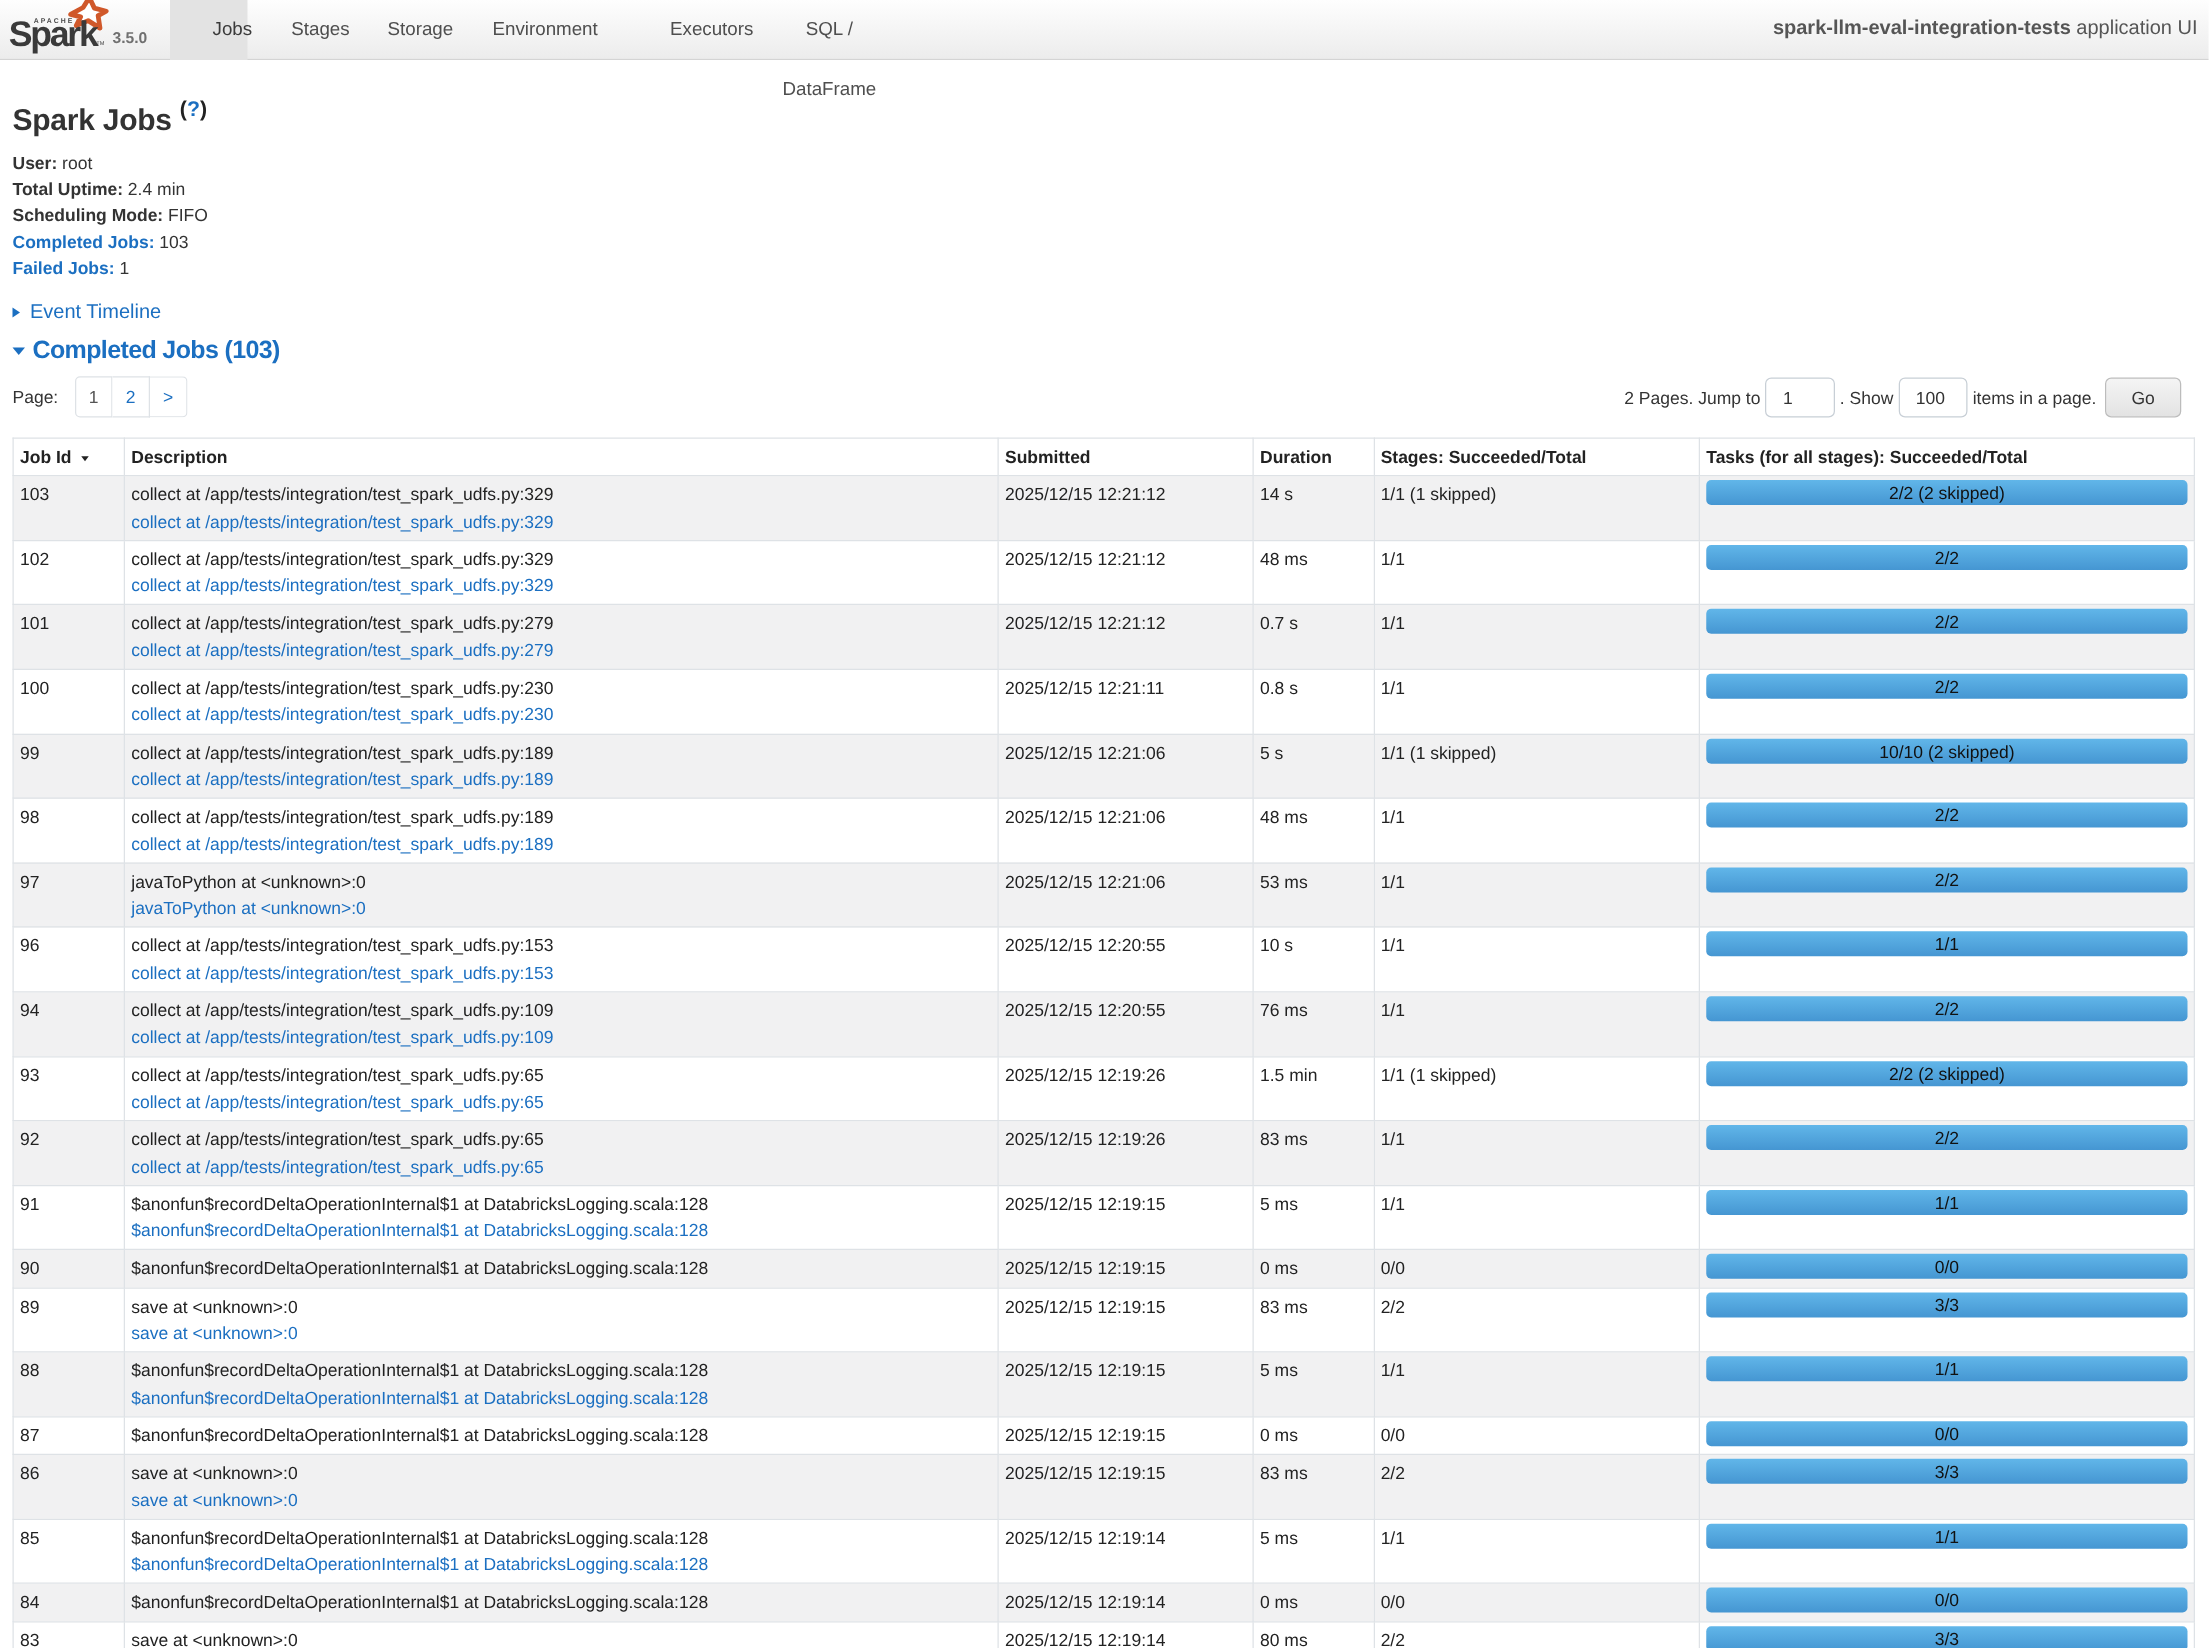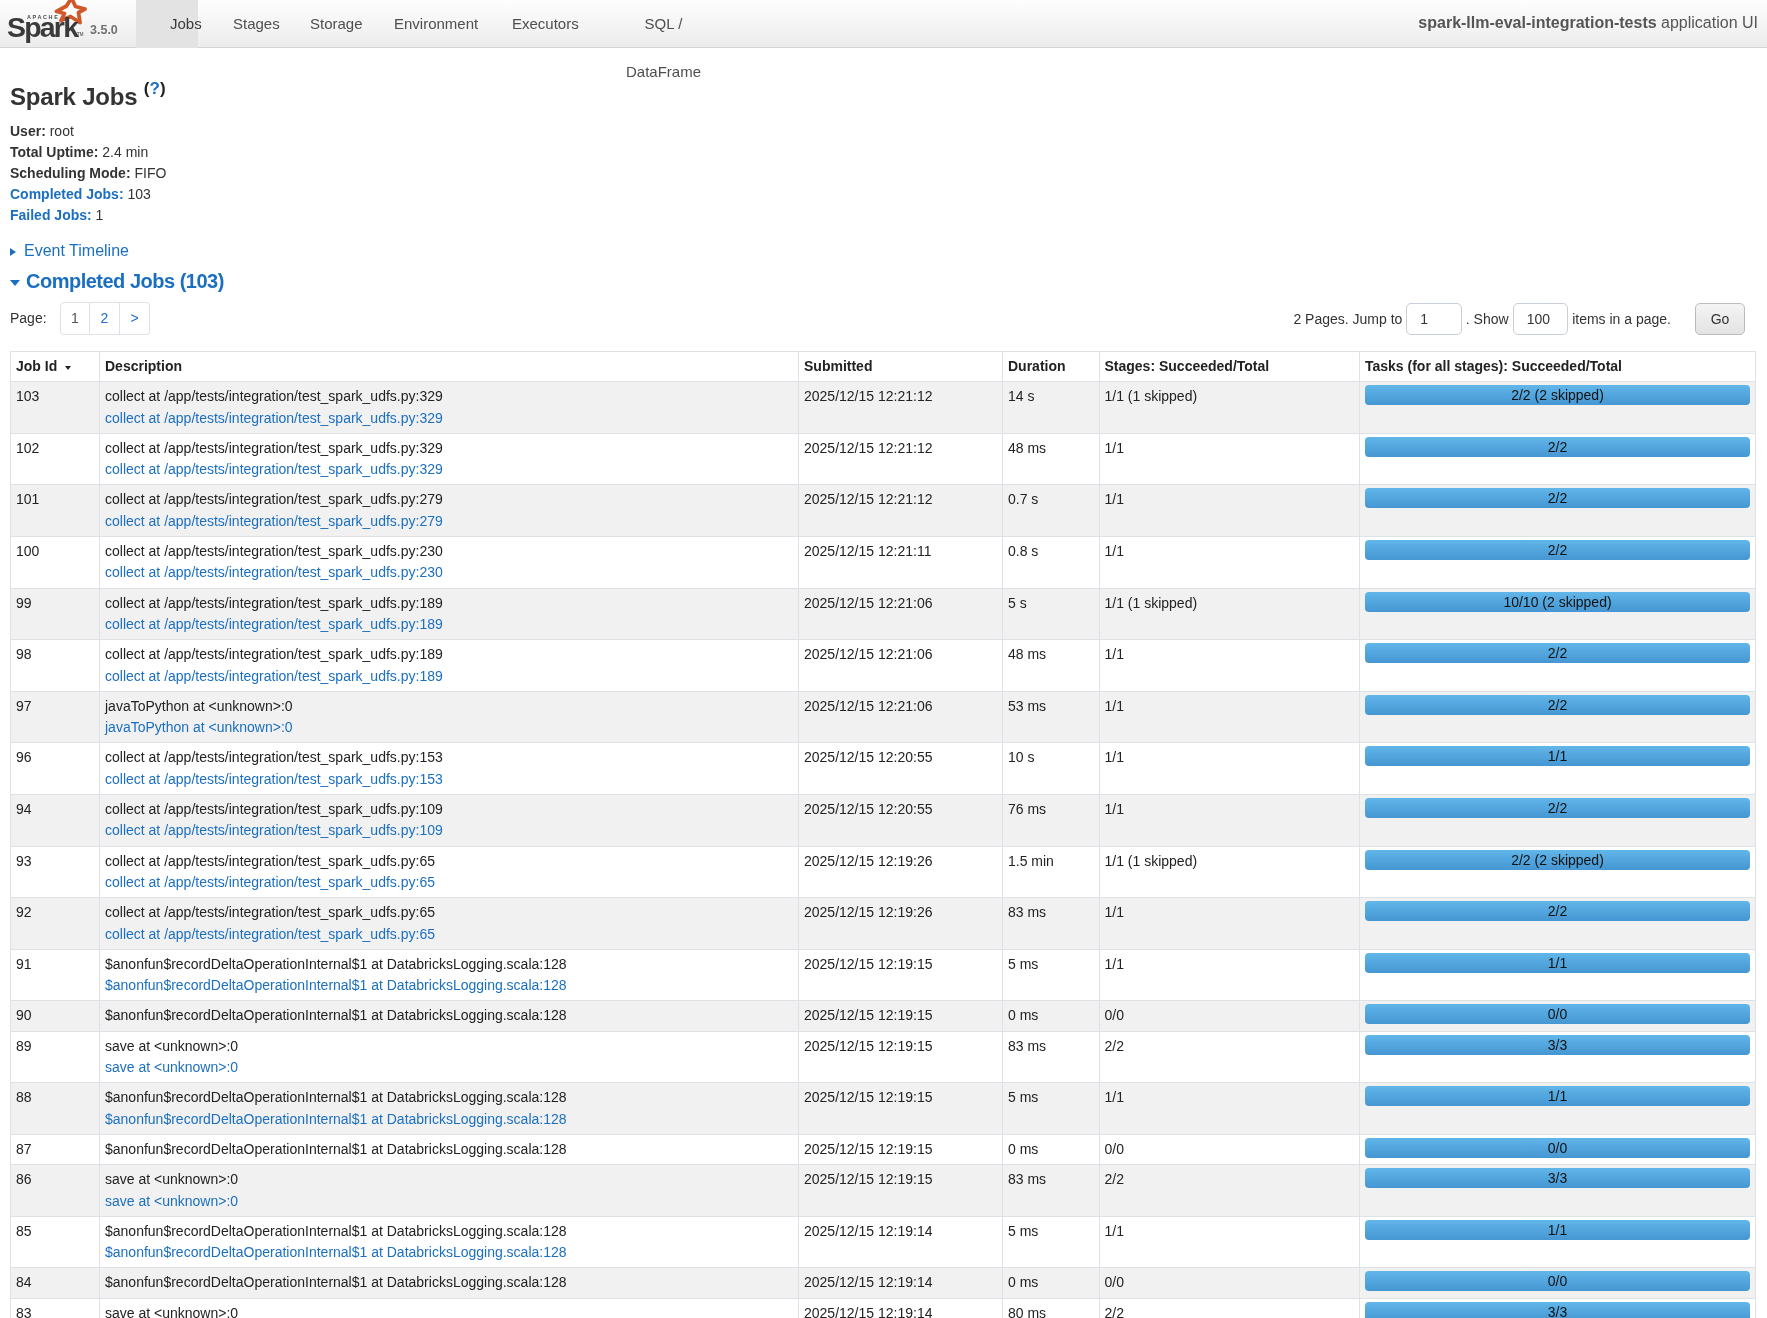--- a/index.html
+++ b/index.html
@@ -32,21 +32,21 @@
 
 .pagerow { margin-top:9px; height:33px; position:relative; }
 .pagelbl { position:absolute; left:0; top:0; line-height:33px; font-size:14px; color:#333; }
 .pgroup { position:absolute; left:50px; top:0; display:flex; }
 .pgroup span { display:block; width:30px; height:33px; line-height:31px; text-align:center; font-size:14px;
   border:1px solid #dee2e6; border-left:none; background:#fff; color:#1b6fc1; }
 .pgroup span:first-child { border-left:1px solid #dee2e6; border-radius:4px 0 0 4px; color:#555; }
 .pgroup span:last-child { border-radius:0 4px 4px 0; }
 .jump { position:absolute; right:12px; top:0; height:33px; display:flex; align-items:center; font-size:14px; color:#333; }
 .jump input { width:55.5px; height:32px; border:1px solid #c8cfd6; border-radius:5px; font-family:inherit; font-size:14px; color:#333; padding:0 0 0 13px; margin:0 4px; outline:none; }
-.gobtn { width:50px; height:32px; border:1px solid #bcbcbc; border-radius:5px; background:linear-gradient(#f4f4f4,#e3e3e3); font-family:inherit; font-size:14px; color:#333; margin-left:24px; }
+.gobtn { width:61px; height:32px; border:1px solid #bcbcbc; border-radius:5px; background:linear-gradient(#f4f4f4,#e3e3e3); font-family:inherit; font-size:14px; color:#333; margin-left:7px; }
 
 
 table { border-collapse:collapse; table-layout:fixed; width:1746px; margin-top:16px; }
 th,td { border:1px solid #dee2e6; padding:4px 5px; font-size:14px; line-height:21.3px; vertical-align:top; text-align:left; }
 th { font-weight:bold; color:#222; }
 tbody tr:nth-child(odd) { background:#f1f1f2; }
 td { color:#222; }
 .pb { height:20px; border-radius:4px; background:linear-gradient(#61b6e9,#4596d2); text-align:center; line-height:20px; font-size:14px; color:#111; margin-top:-1px; }
 .sorttri { display:inline-block; width:0; height:0; border-left:3.5px solid transparent; border-right:3.5px solid transparent; border-top:4.5px solid #222; vertical-align:1px; margin-left:4px; }
 </style></head>
@@ -57,21 +57,21 @@
     <text x="27" y="18.5" font-family="Liberation Sans,sans-serif" font-size="5.5" font-weight="bold" letter-spacing="1.6" fill="#4a4a4a">APACHE</text>
     <text x="7" y="36.5" font-family="Liberation Sans,sans-serif" font-size="28.5" font-weight="bold" letter-spacing="-1.8" fill="#3a3a3a">Spark</text>
     <text x="77" y="36" font-family="Liberation Sans,sans-serif" font-size="4.5" fill="#3a3a3a">TM</text>
   </svg>
   <span class="version">3.5.0</span>
   <div class="tabbg"></div>
   <span class="tab active" style="left:136px;width:62px;">Jobs</span>
   <span class="tab" style="left:199px;width:77px;">Stages</span>
   <span class="tab" style="left:276px;width:84px;">Storage</span>
   <span class="tab" style="left:360px;width:115px;">Environment</span>
-  <span class="tab" style="left:478px;width:98px;">Executors</span>
+  <span class="tab" style="left:502px;width:98px;">Executors</span>
   <span class="tab" style="left:573px;width:147px;">SQL / DataFrame</span>
   <span class="apptitle"><b>spark-llm-eval-integration-tests</b> application UI</span>
 </div>
 <div class="content">
   <h1 class="title">Spark Jobs <sup>(<a href="#">?</a>)</sup></h1>
   <ul class="status">
     <li><strong>User:</strong> root</li>
     <li><strong>Total Uptime:</strong> 2.4 min</li>
     <li><strong>Scheduling Mode:</strong> FIFO</li>
     <li><a href="#">Completed Jobs:</a> 103</li>

